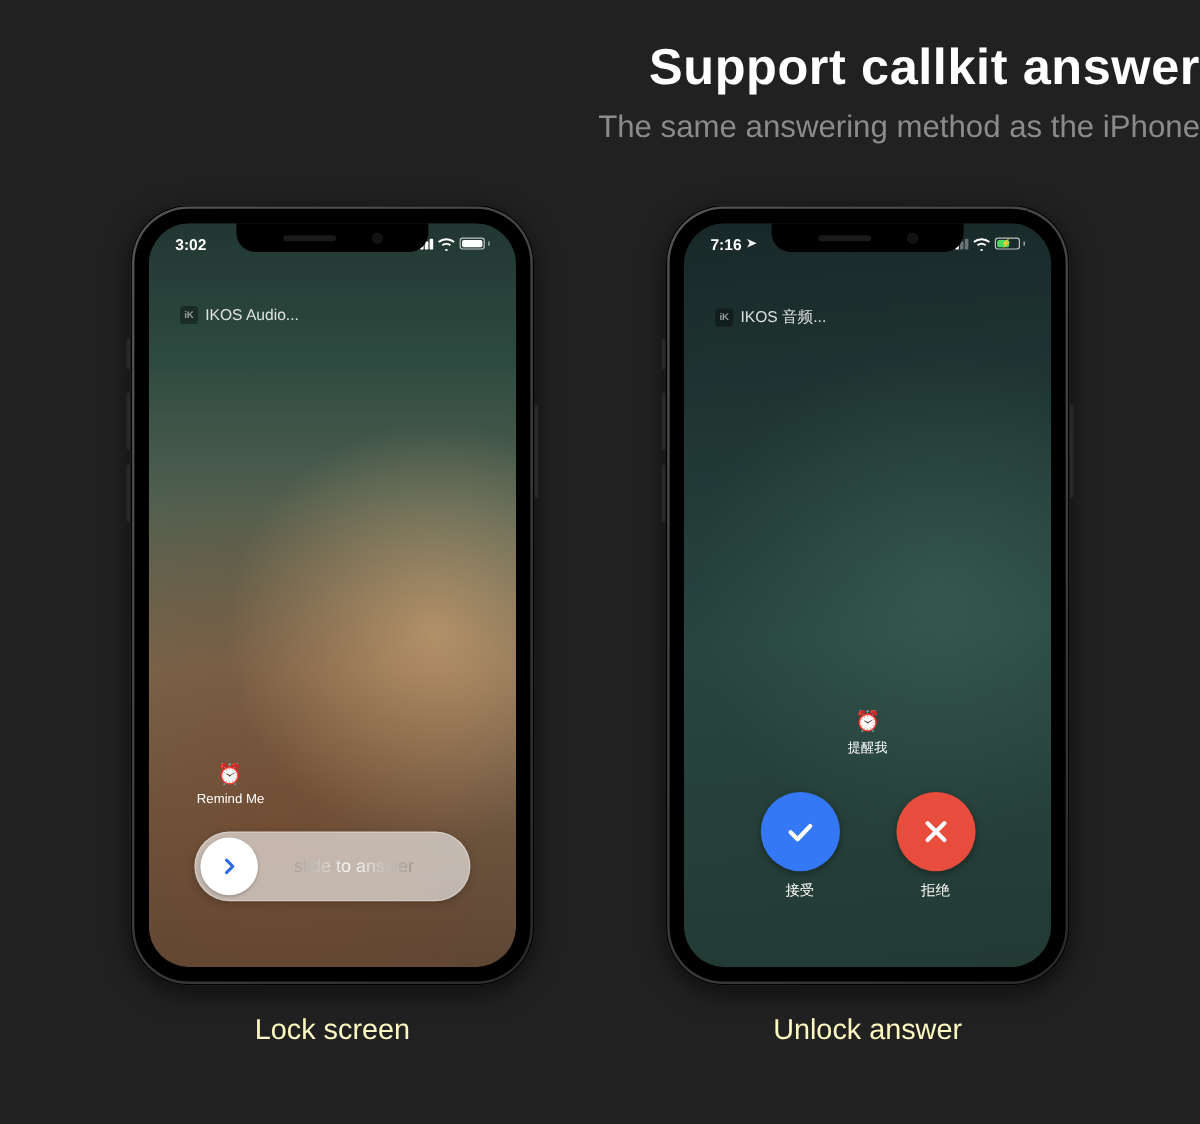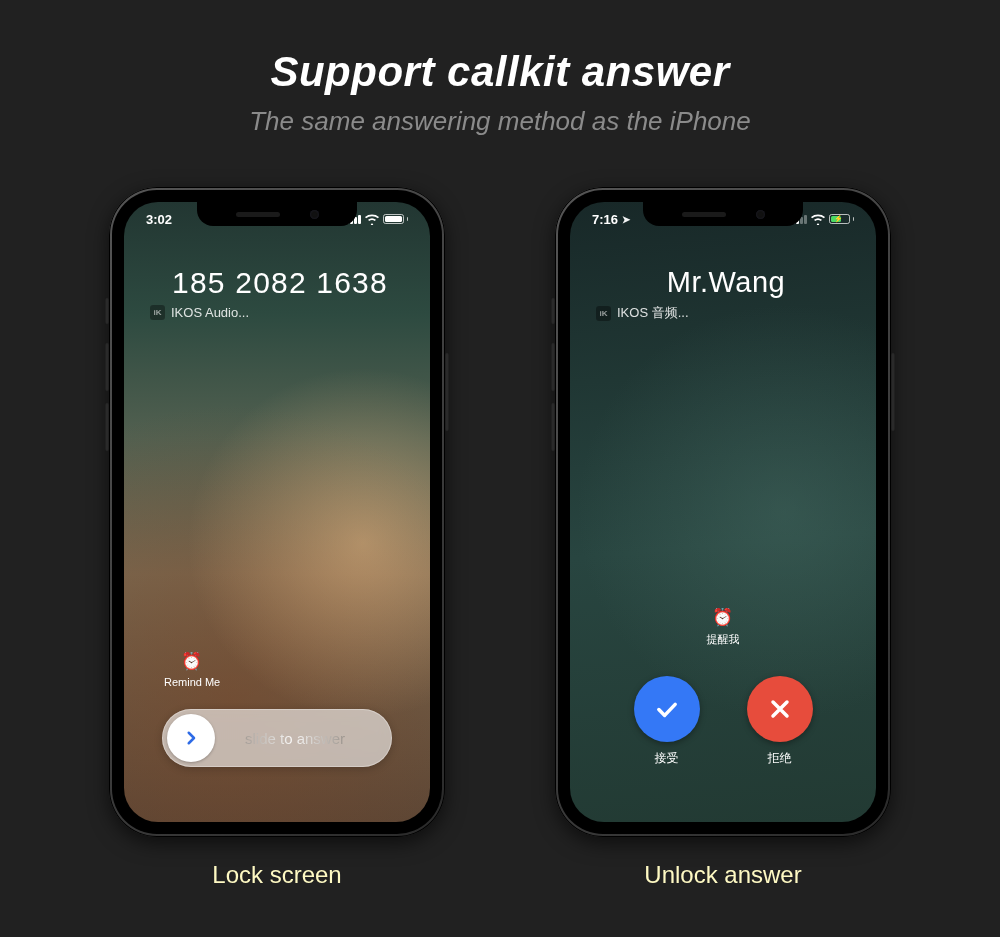--- a/index.html
+++ b/index.html
@@ -5,23 +5,22 @@
   * { box-sizing: border-box; margin: 0; padding: 0; }
   body {
     width: 1000px;
     height: 937px;
     background: #212121;
     font-family: -apple-system, BlinkMacSystemFont, "Helvetica Neue", Arial, sans-serif;
     overflow: hidden;
     position: relative;
   }
   .heading {
-    text-align: center;
-    padding-top: 48px;
-    font-style: italic;
+    text-align: right;
+    padding-top: 32px;
   }
   .title {
     color: #ffffff;
     font-size: 42px;
     font-weight: 600;
     letter-spacing: 0.5px;
   }
   .subtitle {
     color: #8b8b8b;
     font-size: 26px;
@@ -288,21 +287,20 @@
               <span class="batt">
                 <span class="batt-body">
                     <span class="batt-fill full"></span>
                   </span>
                 <span class="batt-cap"></span>
               </span>
             </div>
           </div>
 
           <div class="caller">
-            <div class="caller-name num">185 2082 1638</div>
             <div class="caller-sub">
               <span class="app-badge">iK</span>
               <span>IKOS Audio...</span>
             </div>
           </div>
 
           <div class="aux lock">
             <div class="aux-item">
               <span class="aux-icon">⏰</span>
               <span>Remind Me</span>
@@ -358,21 +356,20 @@
                 <span class="batt-body">
                     <span class="batt-fill chg"></span>
                     <span class="bolt">⚡</span>
                   </span>
                 <span class="batt-cap"></span>
               </span>
             </div>
           </div>
 
           <div class="caller">
-            <div class="caller-name">Mr.Wang</div>
             <div class="caller-sub">
               <span class="app-badge">iK</span>
               <span>IKOS 音频...</span>
             </div>
           </div>
 
           <div class="aux unlock">
             <div class="aux-item">
               <span class="aux-icon">⏰</span>
               <span>提醒我</span>

